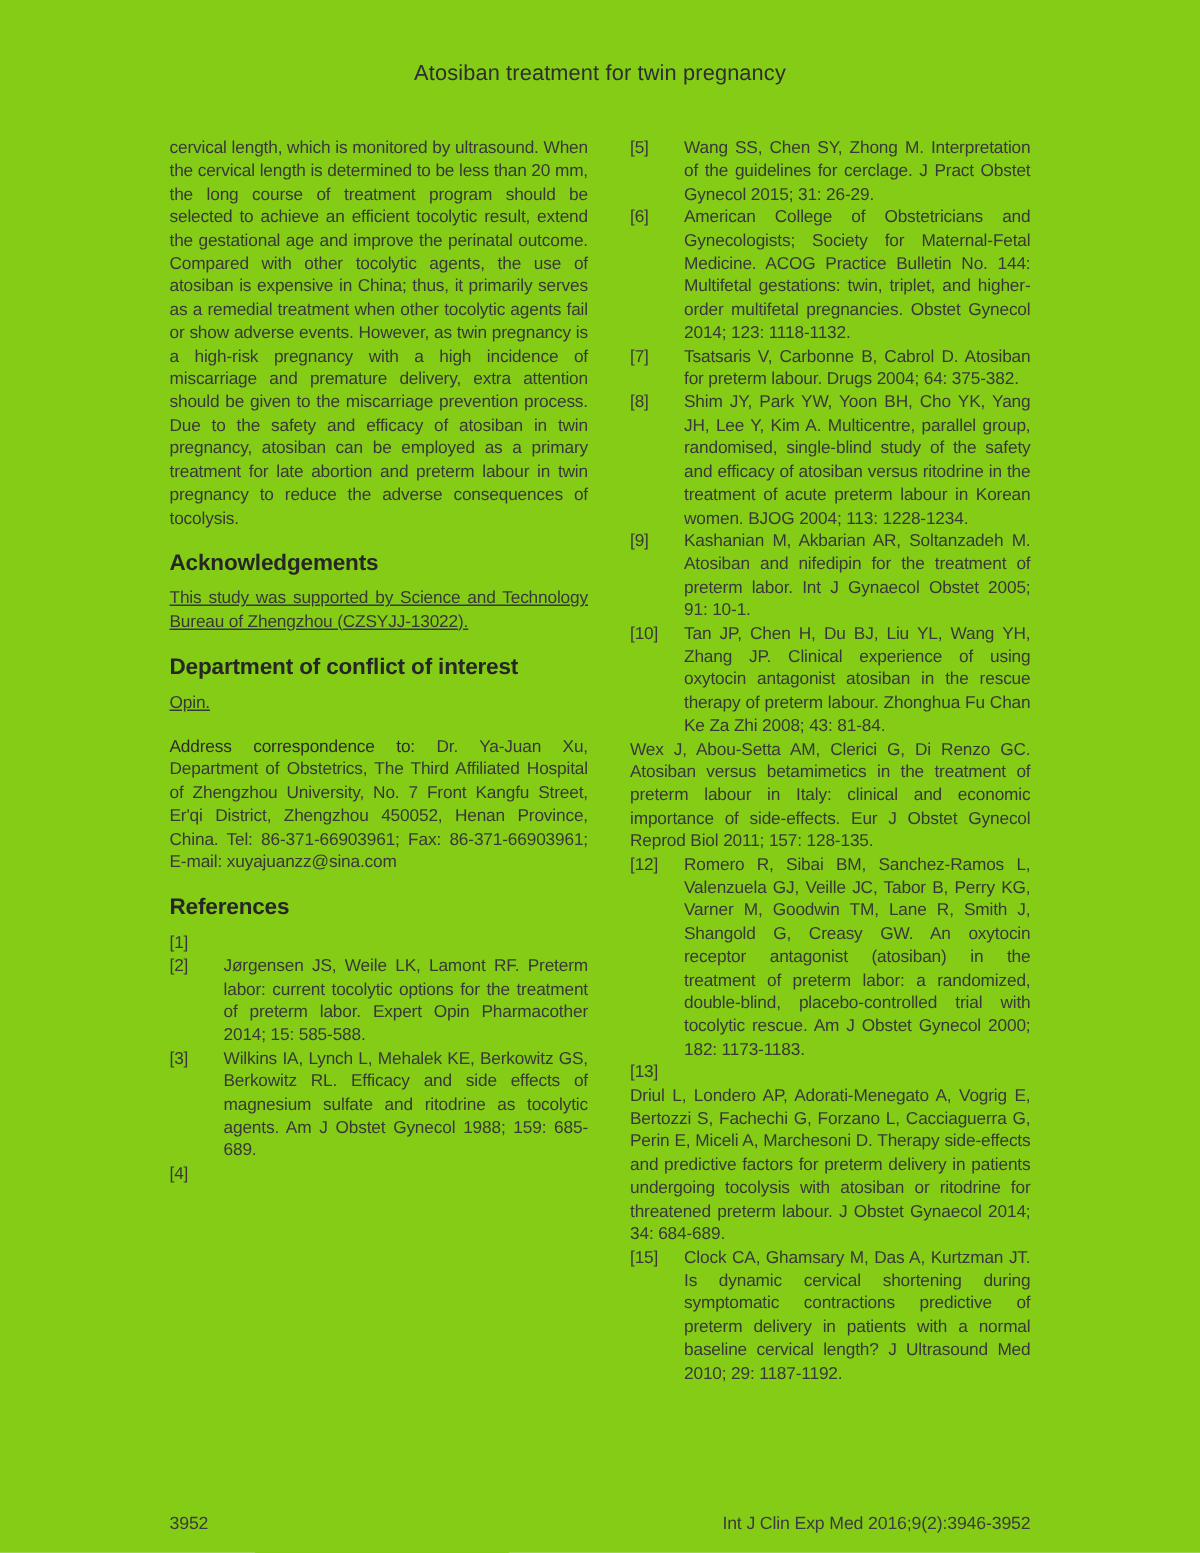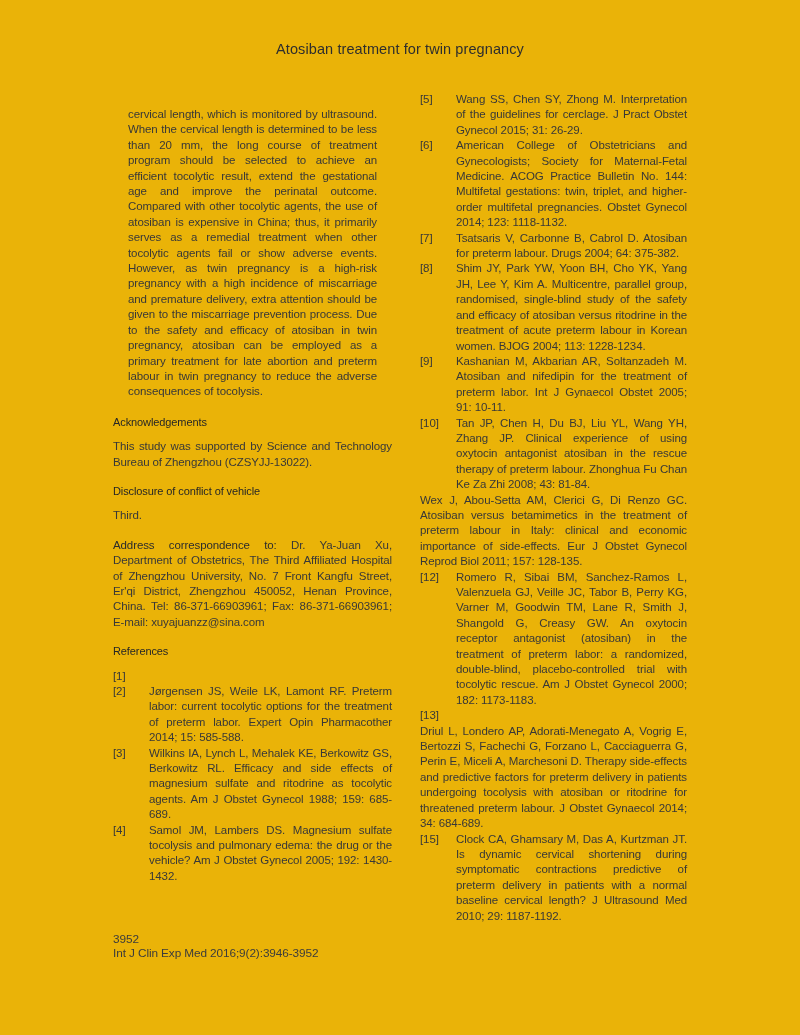--- a/index.html
+++ b/index.html
@@ -5,21 +5,21 @@
   html,body{margin:0;padding:0;}
   body{
     width:800px;height:1035px;
     background:#f4f4f3;
     font-family:"Liberation Sans","DejaVu Sans",sans-serif;
     -webkit-font-smoothing:antialiased;
   }
   .page{
     position:relative;
     width:800px;height:1035px;
-    background:#eab308;
+    background:#84cc16;
     color:#383838;
     overflow:hidden;
   }
   .header-title{
     position:absolute;
     top:41px;left:0;right:0;
     text-align:center;
     font-size:14.5px;
     letter-spacing:.1px;
     color:#2e2e2e;
@@ -28,35 +28,36 @@
     position:absolute;
     top:92px;left:113px;
     width:574px;
     display:flex;
     gap:28px;
   }
   .col{font-size:11.5px;line-height:15.4px;}
   .col-left{width:279px;}
   .col-right{width:267px;}
   .body-par{
-    margin:15px;
+    margin:0;
     text-align:justify;
     letter-spacing:-0.1px;
   }
   .sec-heading{
-    font-size:11px;
-    font-weight:normal;
+    font-size:15px;
+    font-weight:bold;
     color:#262626;
     margin:14px 0 9px 0;
     letter-spacing:-0.1px;
   }
   .sec-par{
     margin:0 0 5px 0;
     text-align:justify;
     letter-spacing:-0.1px;
+    text-decoration:underline;
   }
   .corr{
     margin:14px 0 0 0;
     text-align:justify;
     letter-spacing:-0.1px;
   }
   .corr-label{font-weight:normal;color:#2c2c2c;}
   .refs{margin:0;padding:0;list-style:none;}
   .ref{
     display:flex;
@@ -66,67 +67,65 @@
   .ref-num{
     flex:none;
     width:36px;
   }
   .ref-text{
     flex:1;
     text-align:justify;
   }
   .footer{
     position:absolute;
-    top:932px;left:113px;
+    top:1008px;left:113px;
     width:574px;
     display:flex;
     justify-content:space-between;
     font-size:11.8px;
     color:#3c3c3c;
     letter-spacing:-0.1px;
-    flex-direction:column;
   }
 </style>
 </head>
 <body>
 
 <div class="page">
 
   <div class="header-title">Atosiban treatment for twin pregnancy</div>
 
   <div class="content">
 
     <div class="col col-left">
       <p class="body-par">cervical length, which is monitored by ultrasound. When the cervical length is determined to be less than 20 mm, the long course of treatment program should be selected to achieve an efficient tocolytic result, extend the gestational age and improve the perinatal outcome. Compared with other tocolytic agents, the use of atosiban is expensive in China; thus, it primarily serves as a remedial treatment when other tocolytic agents fail or show adverse events. However, as twin pregnancy is a high-risk pregnancy with a high incidence of miscarriage and premature delivery, extra attention should be given to the miscarriage prevention process. Due to the safety and efficacy of atosiban in twin pregnancy, atosiban can be employed as a primary treatment for late abortion and preterm labour in twin pregnancy to reduce the adverse consequences of tocolysis.</p>
 
       <div class="sec-heading">Acknowledgements</div>
       <p class="sec-par">This study was supported by Science and Technology Bureau of Zhengzhou (CZSYJJ-13022).</p>
 
-      <div class="sec-heading">Disclosure of conflict of vehicle</div>
-      <p class="sec-par">Third.</p>
+      <div class="sec-heading">Department of conflict of interest</div>
+      <p class="sec-par">Opin.</p>
 
       <p class="corr"><span class="corr-label">Address correspondence to:</span><span> Dr. Ya-Juan Xu, Department of Obstetrics, The Third Affiliated Hospital of Zhengzhou University, No. 7 Front Kangfu Street, Er'qi District, Zhengzhou 450052, Henan Province, China. Tel: 86-371-66903961; Fax: 86-371-66903961; E-mail: xuyajuanzz@sina.com</span></p>
 
       <div class="sec-heading">References</div>
 
       <div class="refs">
         <div class="ref">
           <span class="ref-num">[1]</span>
         </div>
         <div class="ref">
           <span class="ref-num">[2]</span>
           <span class="ref-text">Jørgensen JS, Weile LK, Lamont RF. Preterm labor: current tocolytic options for the treatment of preterm labor. Expert Opin Pharmacother 2014; 15: 585-588.</span>
         </div>
         <div class="ref">
           <span class="ref-num">[3]</span>
           <span class="ref-text">Wilkins IA, Lynch L, Mehalek KE, Berkowitz GS, Berkowitz RL. Efficacy and side effects of magnesium sulfate and ritodrine as tocolytic agents. Am J Obstet Gynecol 1988; 159: 685-689.</span>
         </div>
         <div class="ref">
           <span class="ref-num">[4]</span>
-          <span class="ref-text">Samol JM, Lambers DS. Magnesium sulfate tocolysis and pulmonary edema: the drug or the vehicle? Am J Obstet Gynecol 2005; 192: 1430-1432.</span>
         </div>
       </div>
     </div>
 
     <div class="col col-right">
       <div class="refs">
         <div class="ref">
           <span class="ref-num">[5]</span>
           <span class="ref-text">Wang SS, Chen SY, Zhong M. Interpretation of the guidelines for cerclage. J Pract Obstet Gynecol 2015; 31: 26-29.</span>
         </div>
@@ -137,21 +136,21 @@
         <div class="ref">
           <span class="ref-num">[7]</span>
           <span class="ref-text">Tsatsaris V, Carbonne B, Cabrol D. Atosiban for preterm labour. Drugs 2004; 64: 375-382.</span>
         </div>
         <div class="ref">
           <span class="ref-num">[8]</span>
           <span class="ref-text">Shim JY, Park YW, Yoon BH, Cho YK, Yang JH, Lee Y, Kim A. Multicentre, parallel group, randomised, single-blind study of the safety and efficacy of atosiban versus ritodrine in the treatment of acute preterm labour in Korean women. BJOG 2004; 113: 1228-1234.</span>
         </div>
         <div class="ref">
           <span class="ref-num">[9]</span>
-          <span class="ref-text">Kashanian M, Akbarian AR, Soltanzadeh M. Atosiban and nifedipin for the treatment of preterm labor. Int J Gynaecol Obstet 2005; 91: 10-11.</span>
+          <span class="ref-text">Kashanian M, Akbarian AR, Soltanzadeh M. Atosiban and nifedipin for the treatment of preterm labor. Int J Gynaecol Obstet 2005; 91: 10-1.</span>
         </div>
         <div class="ref">
           <span class="ref-num">[10]</span>
           <span class="ref-text">Tan JP, Chen H, Du BJ, Liu YL, Wang YH, Zhang JP. Clinical experience of using oxytocin antagonist atosiban in the rescue therapy of preterm labour. Zhonghua Fu Chan Ke Za Zhi 2008; 43: 81-84.</span>
         </div>
         <div class="ref">
           <span class="ref-text">Wex J, Abou-Setta AM, Clerici G, Di Renzo GC. Atosiban versus betamimetics in the treatment of preterm labour in Italy: clinical and economic importance of side-effects. Eur J Obstet Gynecol Reprod Biol 2011; 157: 128-135.</span>
         </div>
         <div class="ref">
           <span class="ref-num">[12]</span>

